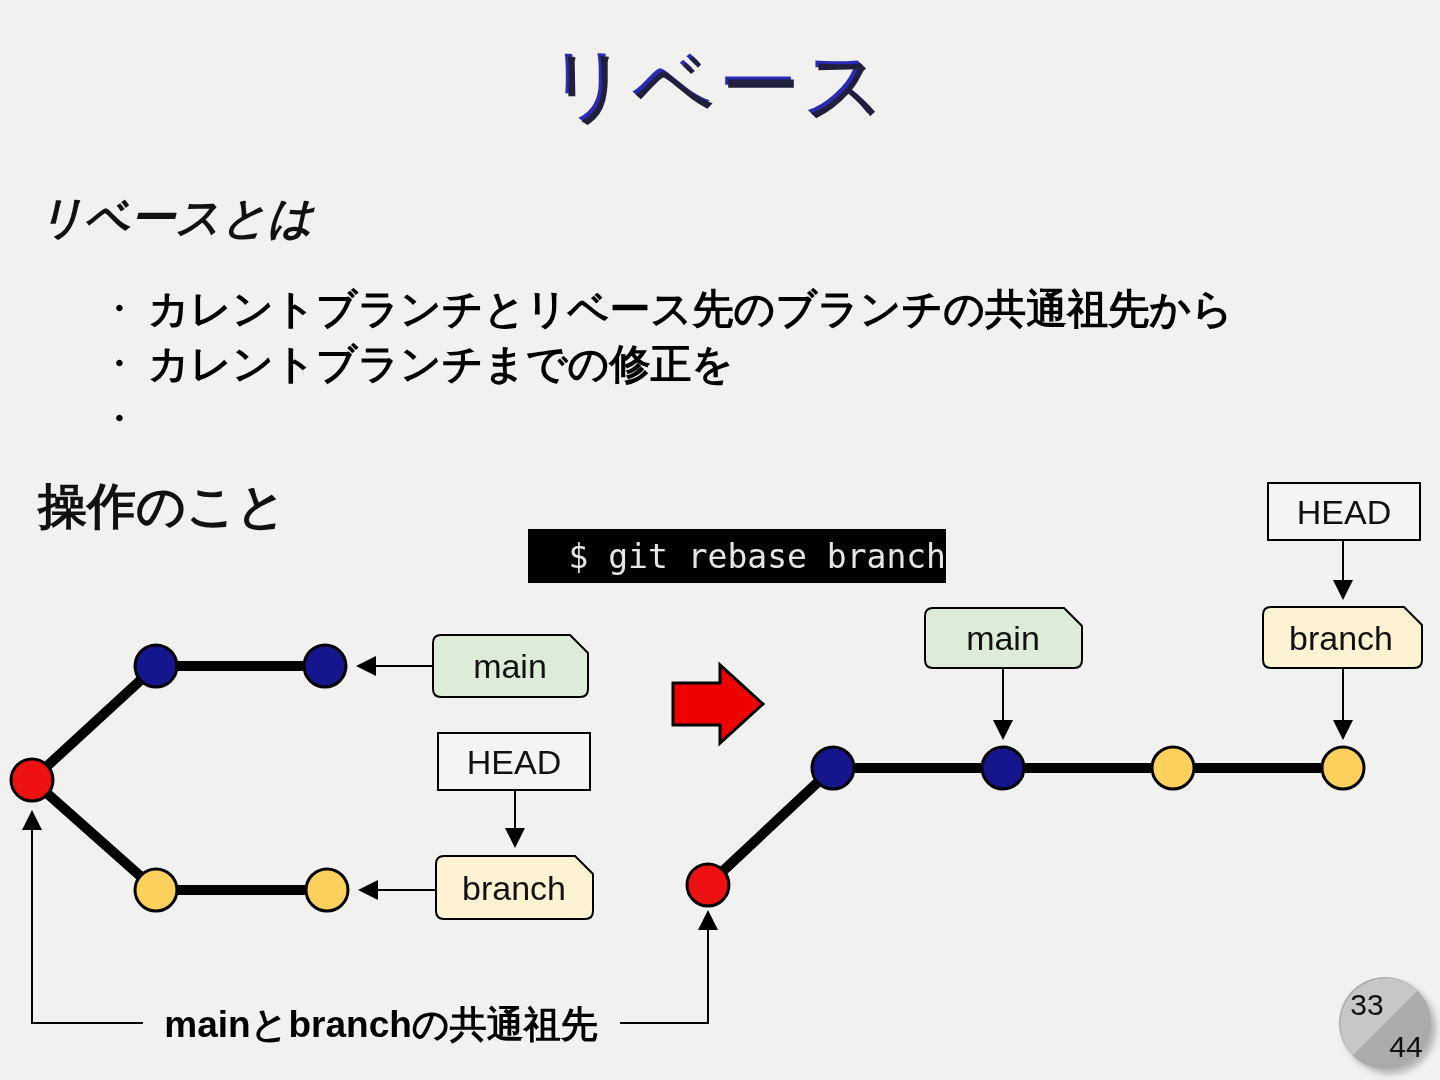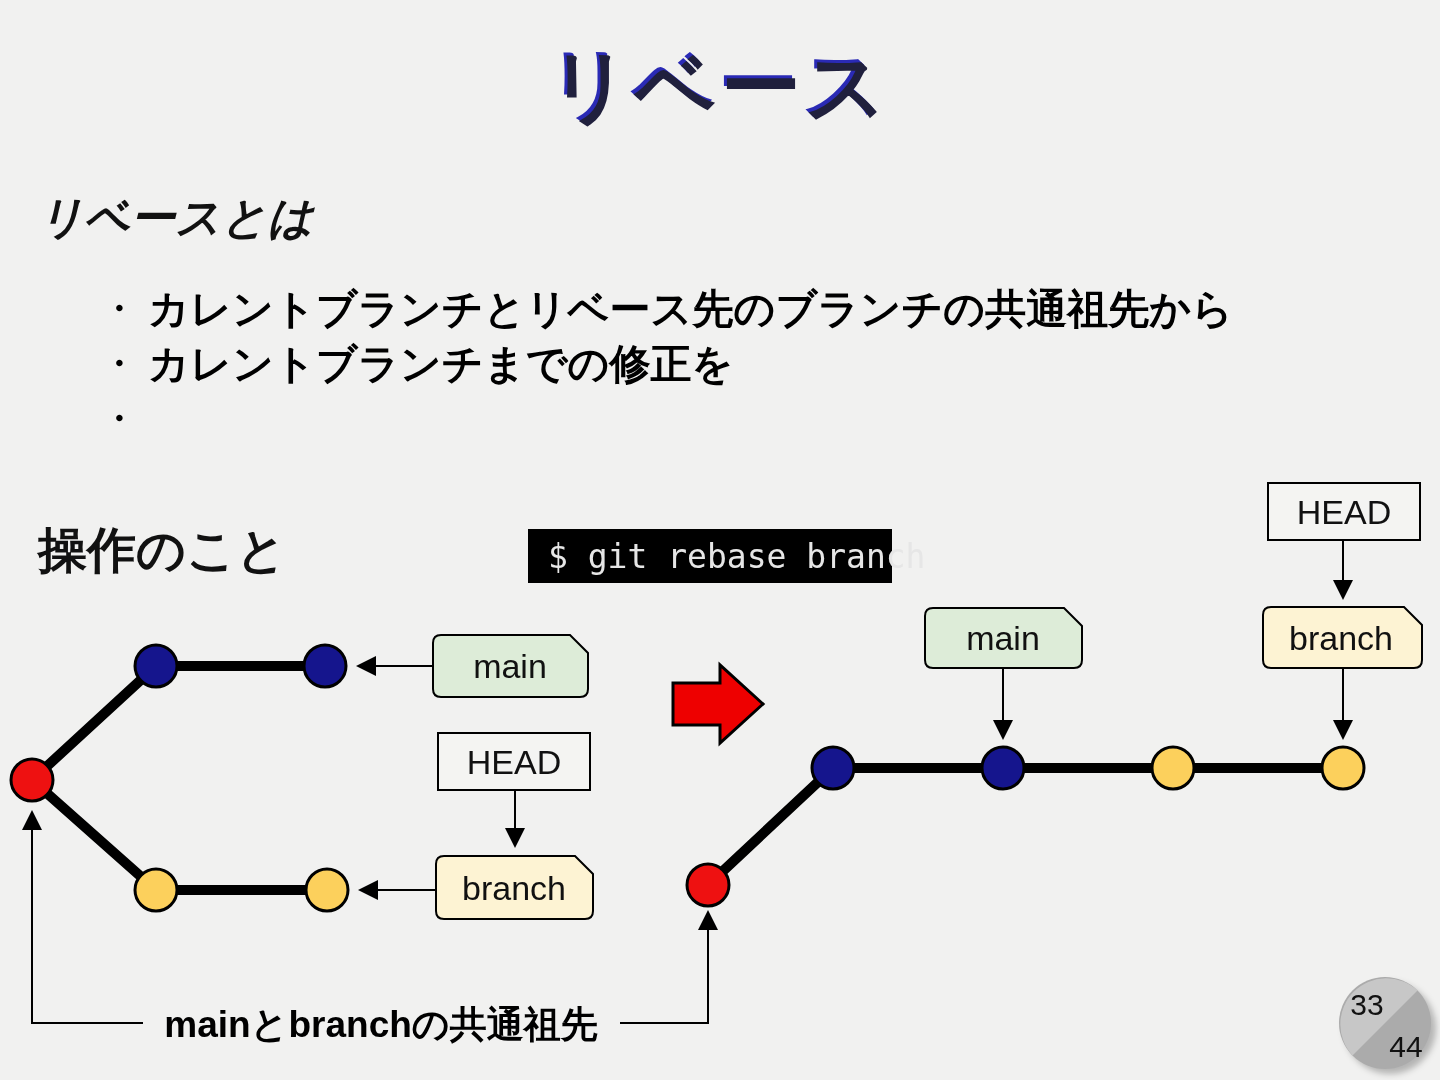--- a/index.html
+++ b/index.html
@@ -2,40 +2,40 @@
 <html><head>
 <meta charset="utf-8">
 <style>
   html,body{margin:0;padding:0;}
   body{font-family:"Liberation Sans",sans-serif;}
   .slide{
     position:relative;width:1440px;height:1080px;background:#f1f1f0;overflow:hidden;
   }
   .slide-title{
     position:absolute;left:0;top:34px;width:100%;text-align:center;
-    font-size:80px;font-weight:bold;color:#20203d;margin:0;
+    font-size:80px;font-weight:normal;color:#20203d;margin:0;
     text-shadow:-3px -3px 0 #2a2ab5;letter-spacing:4px;
   }
   .heading-what{
     position:absolute;left:38px;top:188px;font-size:45px;font-weight:600;color:#111;font-style:italic;
   }
   .bullet-list{
     position:absolute;left:102px;top:282px;margin:0;padding:0;list-style:none;
   }
   .bullet-list li{
     display:flex;align-items:flex-start;height:55px;
     font-size:41px;font-weight:bold;color:#000;white-space:nowrap;
   }
   .bullet-marker{width:46px;font-size:34px;line-height:52px;flex:none;}
   .heading-operation{
-    position:absolute;left:38px;top:474px;font-size:49px;font-weight:bold;color:#111;margin-top:44px;
+    position:absolute;left:38px;top:474px;font-size:49px;font-weight:bold;color:#111;
   }
   .command-box{
-    position:absolute;left:528px;top:529px;width:364px;height:54px;
-    background:#000;display:flex;align-items:center;
+    position:absolute;left:528px;top:529px;width:418px;height:54px;
+    background:#000;display:flex;align-items:center;justify-content:flex-end;
   }
   .command-text{
     font-family:"DejaVu Sans Mono","Liberation Mono",monospace;
     font-size:33px;color:#e6e6e6;padding-left:20px;white-space:pre;
   }
   svg.diagram{position:absolute;left:0;top:0;}
   .label-text{font-family:"Liberation Sans",sans-serif;font-size:34px;fill:#111;}
   .caption-text{font-family:"Liberation Sans",sans-serif;font-size:37px;font-weight:600;fill:#000;}
   .page-num{font-family:"Liberation Sans",sans-serif;font-size:30px;fill:#111;}
 </style>

